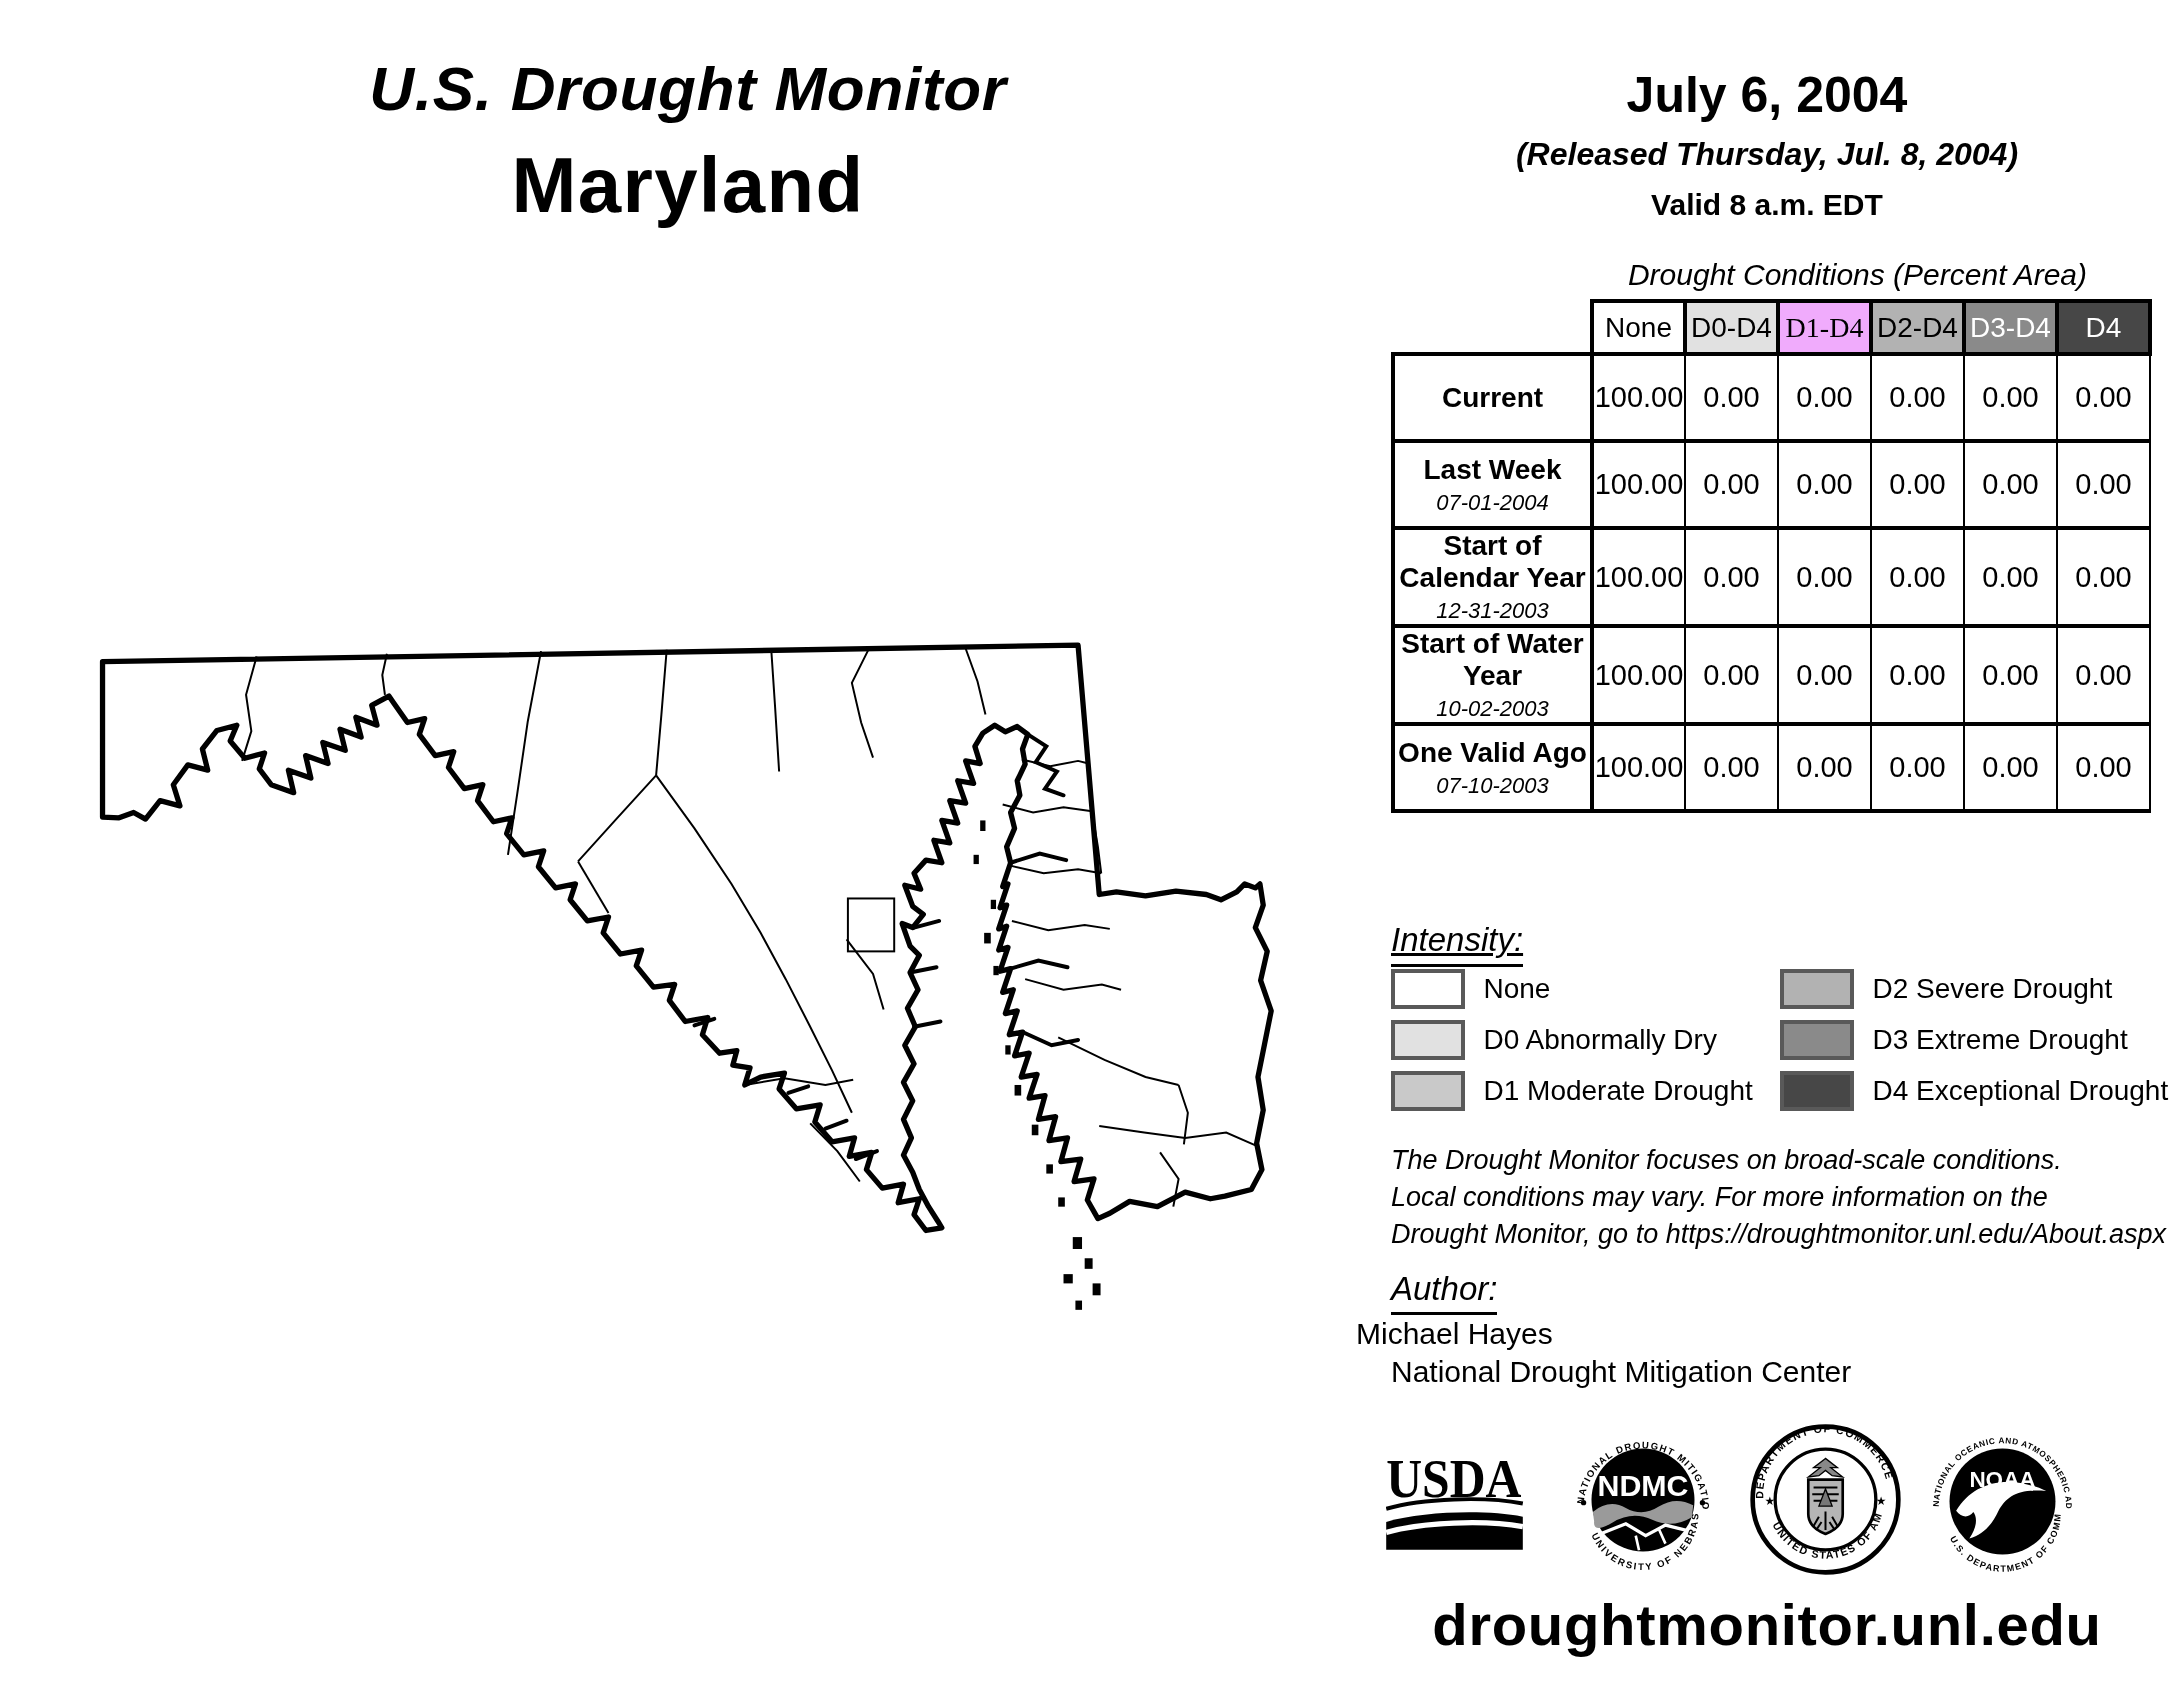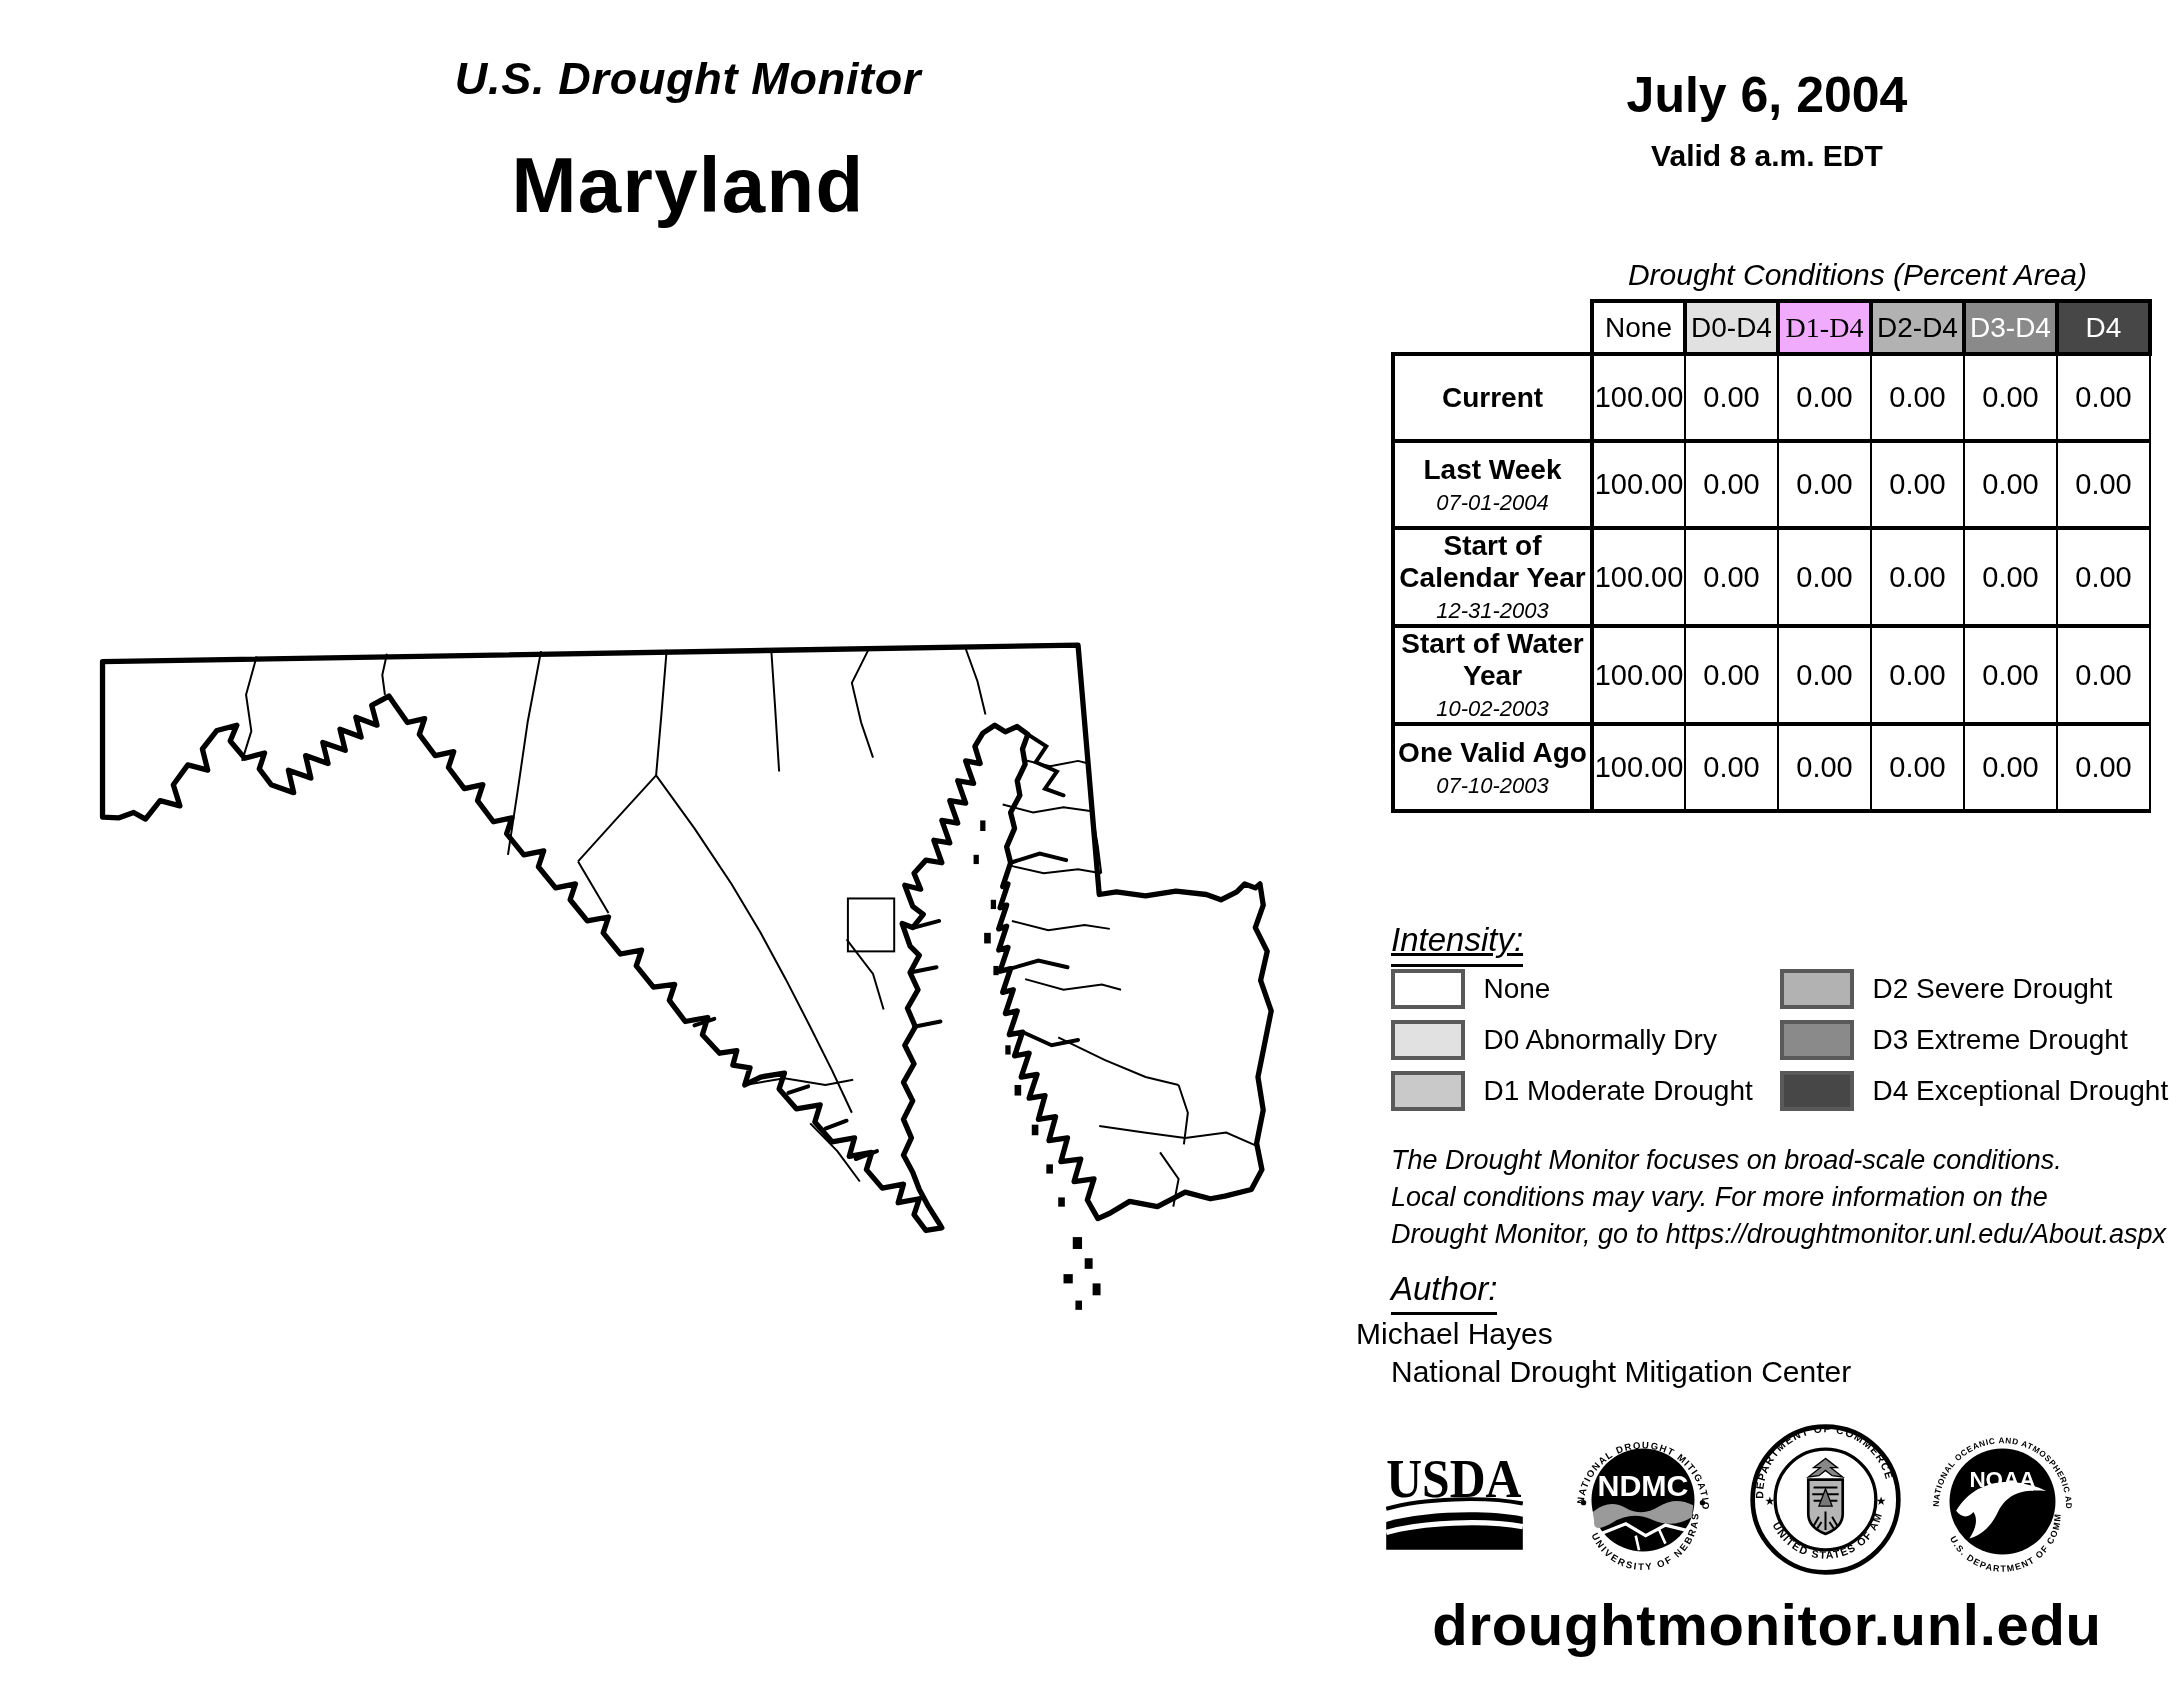--- a/index.html
+++ b/index.html
@@ -4,21 +4,21 @@
 <style>
   html,body{margin:0;padding:0;}
   body{
     width:2183px;height:1687px;background:#ffffff;position:relative;
     font-family:"Liberation Sans", sans-serif;color:#000;overflow:hidden;
   }
   .abs{position:absolute;}
 
   
   .program-title{left:225px;top:53px;width:926px;text-align:center;
-    font-size:45px;font-weight:bold;font-style:italic;letter-spacing:0.7px;}
+    font-size:62px;font-weight:bold;font-style:italic;letter-spacing:0.7px;}
   .state-title{left:225px;top:140px;width:926px;text-align:center;
     font-size:78px;font-weight:bold;letter-spacing:1.3px;}
 
   .date-block{left:1436px;top:66px;width:662px;text-align:center;}
   .date-main{font-size:50px;font-weight:bold;}
   .date-released{font-size:32px;font-weight:bold;font-style:italic;margin-top:12px;}
   .date-valid{font-size:30px;font-weight:bold;margin-top:14.6px;}
 
   
   .table-title{left:1588px;top:258px;width:539px;text-align:center;
@@ -62,20 +62,21 @@
   .map-wrap{left:86px;top:622px;width:1250px;height:711px;}
 </style>
 </head>
 <body>
 
 <div class="abs program-title">U.S. Drought Monitor</div>
 <div class="abs state-title">Maryland</div>
 
 <div class="abs date-block">
   <div class="date-main">July 6, 2004</div>
+  <div class="date-released">(Released Thursday, Jul. 8, 2004)</div>
   <div class="date-valid">Valid 8 a.m. EDT</div>
 </div>
 
 <div class="abs table-title">Drought Conditions (Percent Area)</div>
 <table class="stats">
   <thead>
       <tr id="stats-head-row">
         <th class="corner"></th>
         <th class="colhead" style="background: rgb(255, 255, 255); color: rgb(0, 0, 0);">None</th>
         <th class="colhead" style="background: rgb(225, 225, 225); color: rgb(0, 0, 0);">D0-D4</th>

